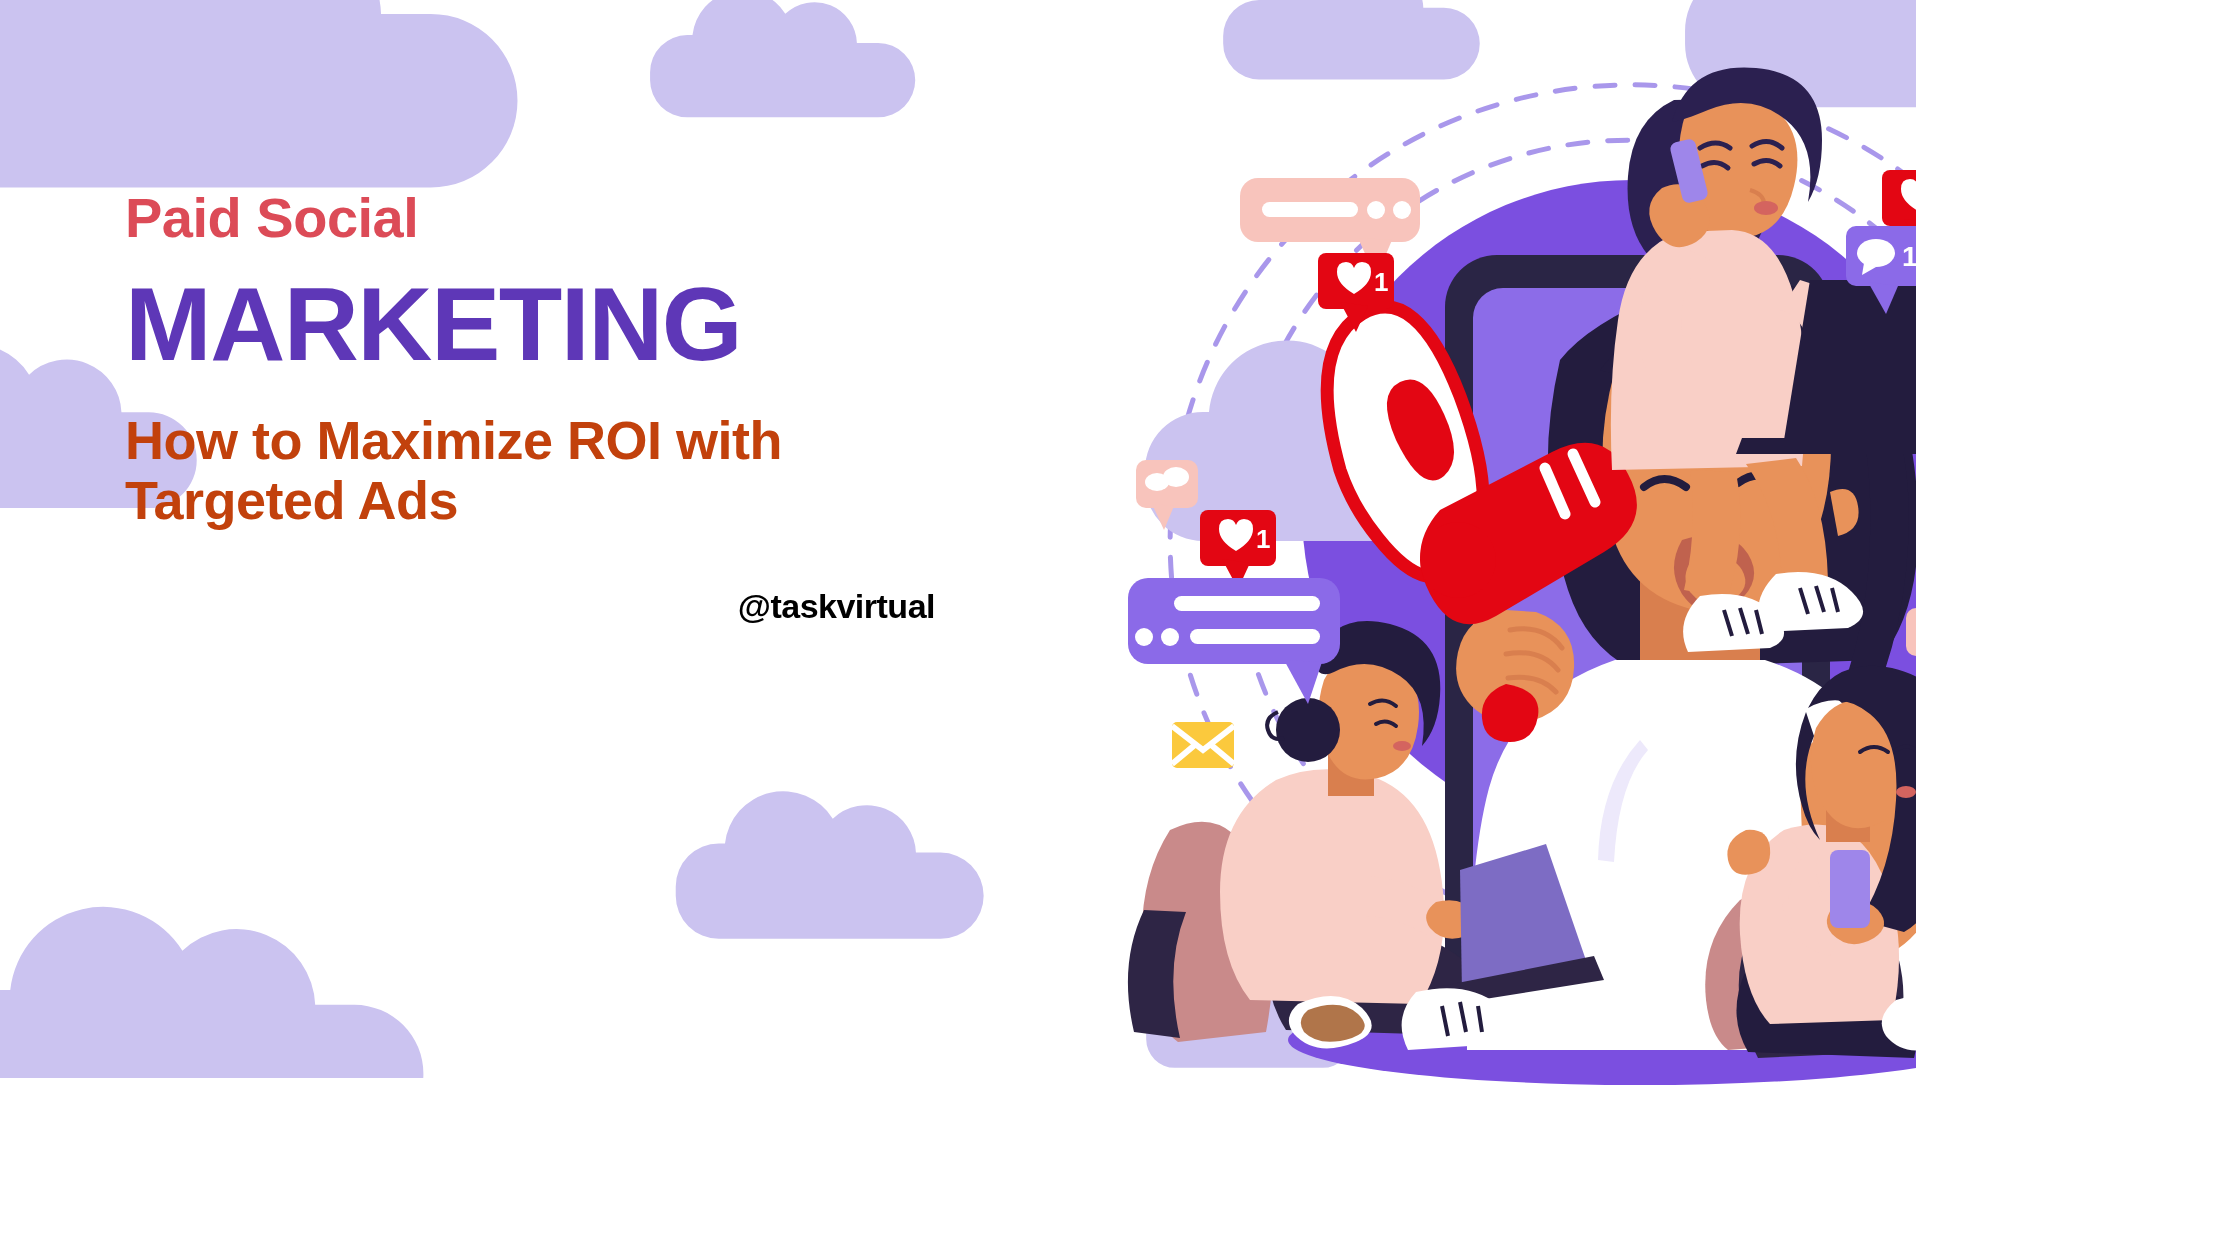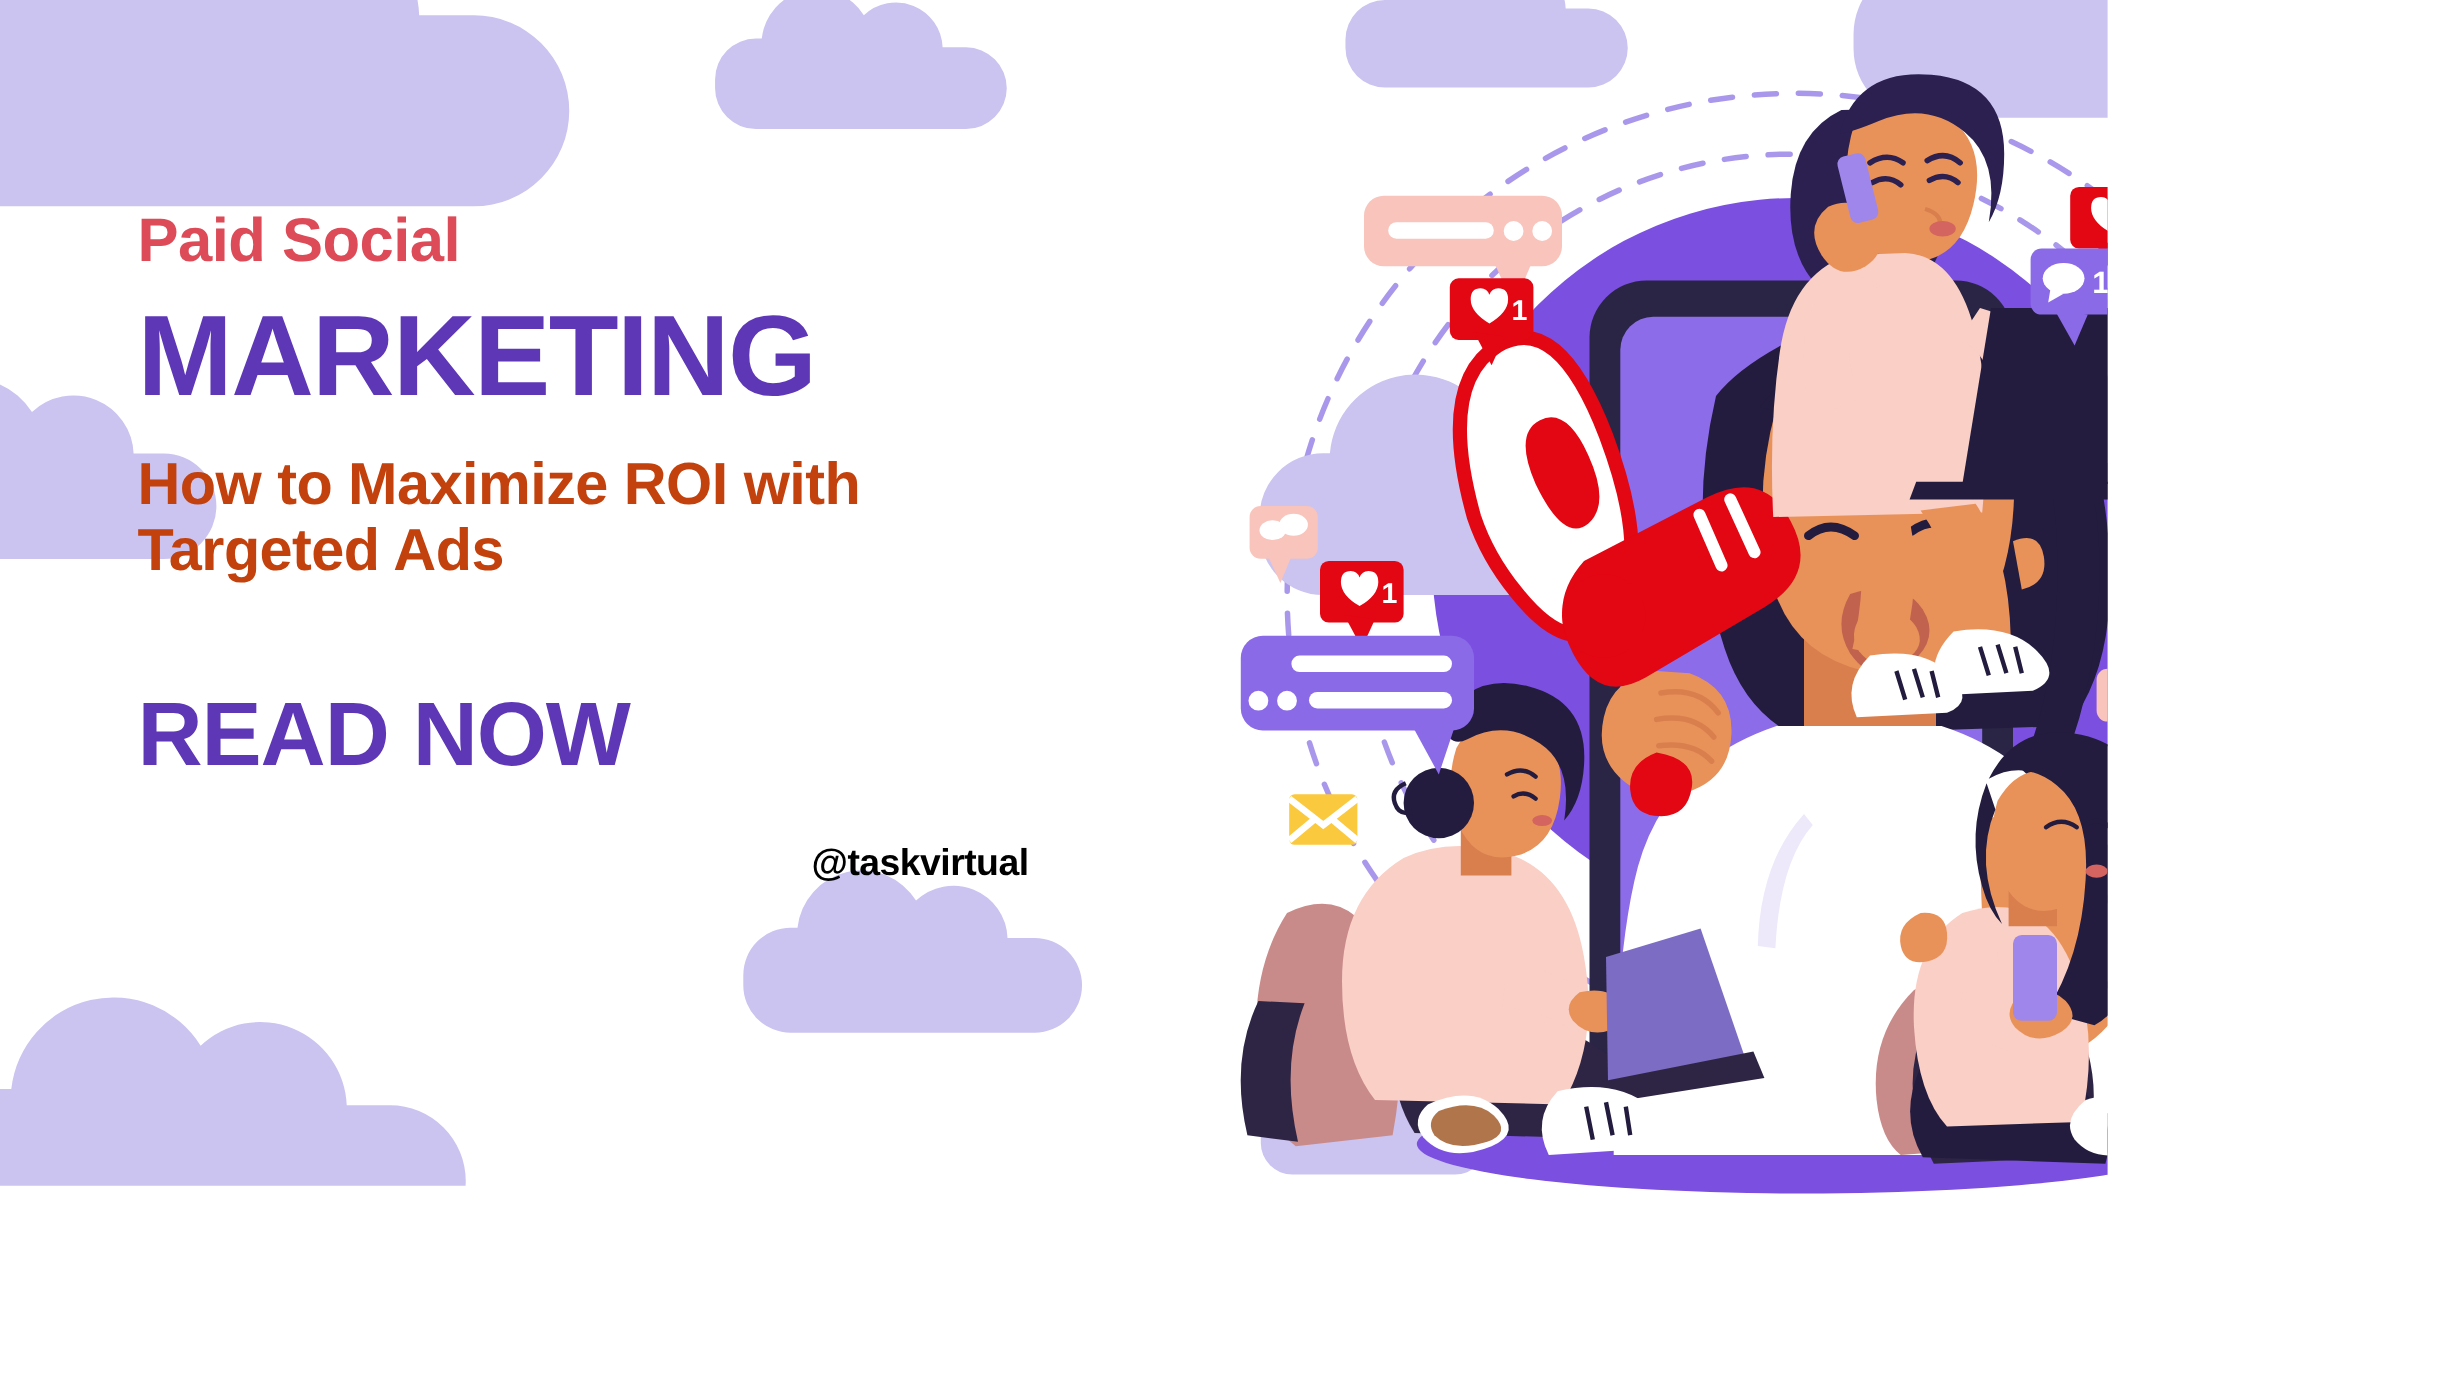--- a/index.html
+++ b/index.html
@@ -134,21 +134,20 @@
       <g transform="translate(2150,330) scale(0.62)">
         <use href="#cloudShape"></use>
       </g>
     </g>
   </svg>
 
   <div class="text-col">
     <p class="eyebrow">Paid Social</p>
     <h1 class="headline">MARKETING</h1>
     <p class="subhead">How to Maximize ROI with Targeted Ads</p>
-    <p class="cta">READ NOW</p>
     <p class="handle">@taskvirtual</p>
   </div>
 
   <div class="illus">
   <svg viewBox="0 0 1160 1120" xmlns="http://www.w3.org/2000/svg">
 
     <g fill="none" stroke="#9B86E8" stroke-width="5" stroke-dasharray="20 20" stroke-linecap="round" opacity="0.85">
       <ellipse cx="590" cy="500" rx="395" ry="400" transform="rotate(-10 590 500)"></ellipse>
       <ellipse cx="590" cy="500" rx="460" ry="455" transform="rotate(-10 590 500)"></ellipse>
     </g>

